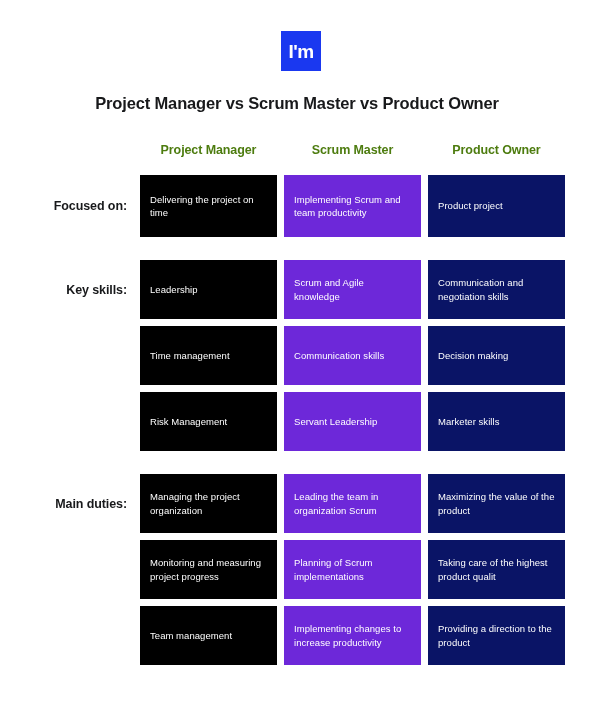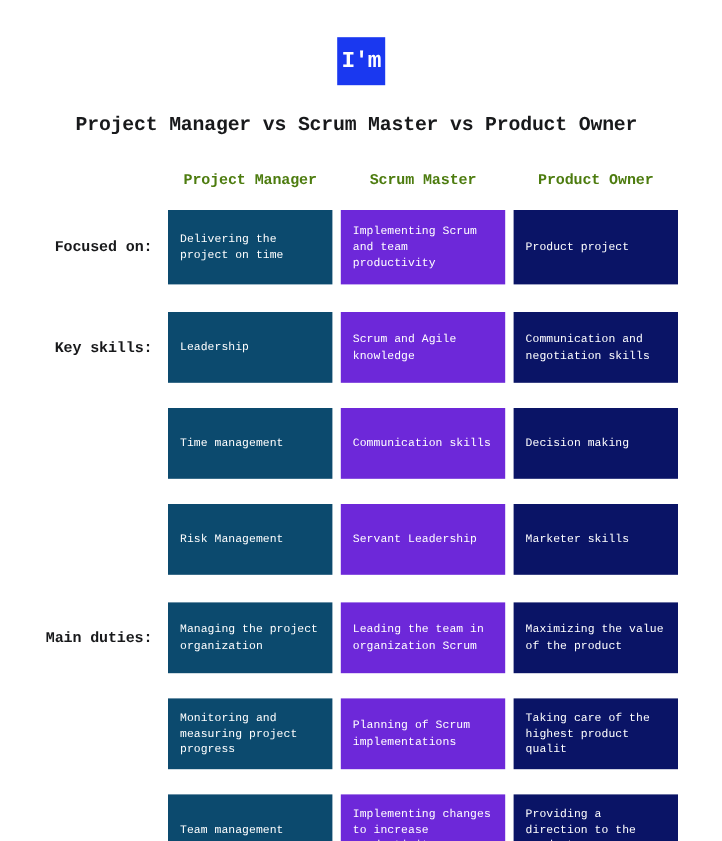--- a/index.html
+++ b/index.html
@@ -10,21 +10,20 @@
     background: #ffffff;
     font-family: "Liberation Sans", "DejaVu Sans", sans-serif;
     overflow: hidden;
   }
 
   .page {
     position: relative;
     width: 602px;
     height: 701px;
     background: #ffffff;
-    font-family: Liberation Mono, monospace;
   }
 
   
   .logo-wrap {
     position: absolute;
     top: 31px;
     left: 0;
     width: 602px;
     display: flex;
     justify-content: center;
@@ -91,21 +90,21 @@
 
   
   .section { margin-top: 0; }
   .section-gap-1 { height: 8px; }
   .section-gap { height: 23px; }
 
   .row {
     display: flex;
     align-items: stretch;
   }
-  .row + .row { margin-top: 21px; }
+  .row + .row { margin-top: 7px; }
 
   .row-label-cell {
     width: 140px;
     flex: 0 0 140px;
     display: flex;
     align-items: center;
     justify-content: flex-end;
     padding-right: 13px;
   }
   .row-label {
@@ -123,21 +122,21 @@
     align-items: center;
     padding: 6px 10px;
     color: #ffffff;
     font-size: 9.5px;
     line-height: 1.38;
     letter-spacing: 0.05px;
     overflow: hidden;
   }
   .cell:last-child { margin-right: 0; }
 
-  .cell-pm { background: #0c4a6e; }
+  .cell-pm { background: #000000; }
   .cell-sm { background: #6d28d9; }
   .cell-po { background: #0a1466; }
 
   .h-sm { height: 62px; }
   .h-md { height: 59px; }
 </style>
 </head>
 <body>
 
 <div class="page">

